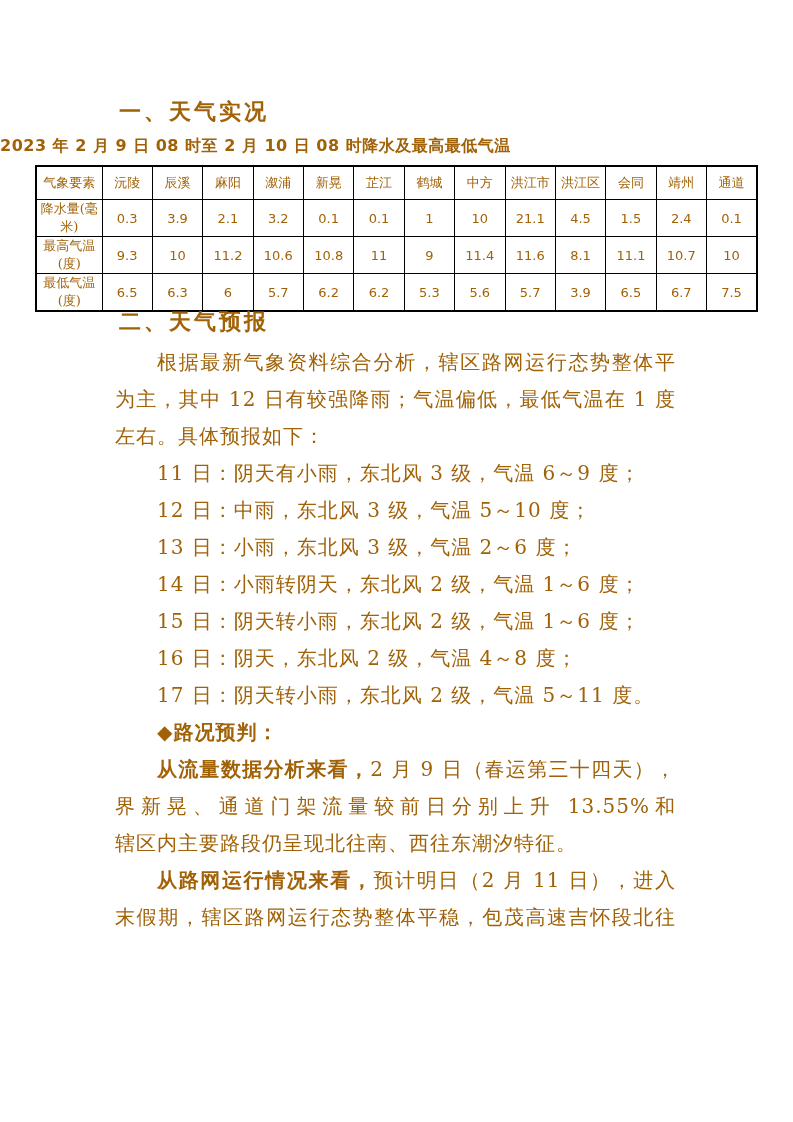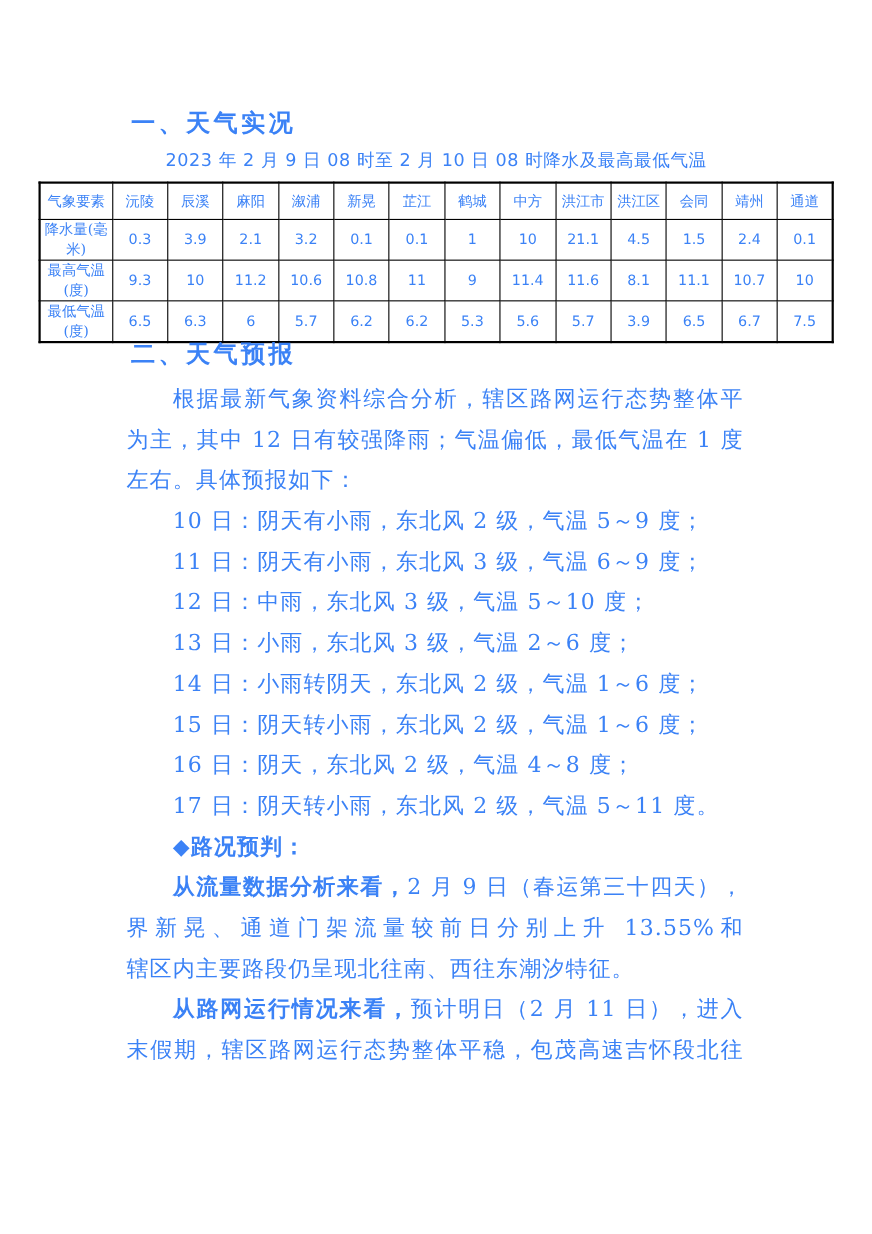--- a/index.html
+++ b/index.html
@@ -1,31 +1,31 @@
 <!DOCTYPE html>
 <html><head>
 <meta charset="utf-8">
 <style>
   html,body { margin:0; padding:0; background:#ffffff; }
   .page {
     position:relative; width:793px; height:994px; background:#ffffff;
-    color:#3b82f6; overflow:hidden;
+    color:#a16207; overflow:hidden;
     font-family:"DejaVu Serif","Liberation Serif",serif;
   }
   .h-sec {
     position:absolute; left:119px;
     font-family:"DejaVu Sans","Liberation Sans",sans-serif;
     font-weight:bold; font-size:22px; letter-spacing:3px; white-space:nowrap;
   }
   .h1 { top:97px; }
   .h2 { top:307px; }
   .tbl-title {
-    position:absolute; left:0; top:136px; width:793px; text-align:center;
+    position:absolute; left:0; top:136px; width:793px; 
     font-family:"DejaVu Sans","Liberation Sans",sans-serif;
-    font-weight:normal; font-size:16px; letter-spacing:0.5px;
+    font-weight:bold; font-size:16px; letter-spacing:0.5px;
   }
   table.wtable {
     position:absolute; left:35px; top:165px; width:723px;
     border-collapse:collapse; border:2px solid #000; table-layout:fixed;
   }
   table.wtable col.c0 { width:66px; }
   table.wtable td, table.wtable th {
     border:1px solid #000; height:32px; text-align:center; vertical-align:middle;
     padding:0 1px; overflow:hidden;
   }
@@ -143,21 +143,20 @@
     </tbody>
   </table>
 
   <div class="h-sec h2">二、天气预报</div>
 
   <div class="flow">
     <div class="ln ind just">根据最新气象资料综合分析，辖区路网运行态势整体平稳</div>
     <div class="ln just">为主，其中 12 日有较强降雨；气温偏低，最低气温在 1 度</div>
     <div class="ln">左右。具体预报如下：</div>
 
-    <div class="ln ind">10 日：阴天有小雨，东北风 2 级，气温 5～9 度；</div>
     <div class="ln ind">11 日：阴天有小雨，东北风 3 级，气温 6～9 度；</div>
     <div class="ln ind">12 日：中雨，东北风 3 级，气温 5～10 度；</div>
     <div class="ln ind">13 日：小雨，东北风 3 级，气温 2～6 度；</div>
     <div class="ln ind">14 日：小雨转阴天，东北风 2 级，气温 1～6 度；</div>
     <div class="ln ind">15 日：阴天转小雨，东北风 2 级，气温 1～6 度；</div>
     <div class="ln ind">16 日：阴天，东北风 2 级，气温 4～8 度；</div>
     <div class="ln ind">17 日：阴天转小雨，东北风 2 级，气温 5～11 度。</div>
 
     <div class="ln ind bn">◆路况预判：</div>
 

